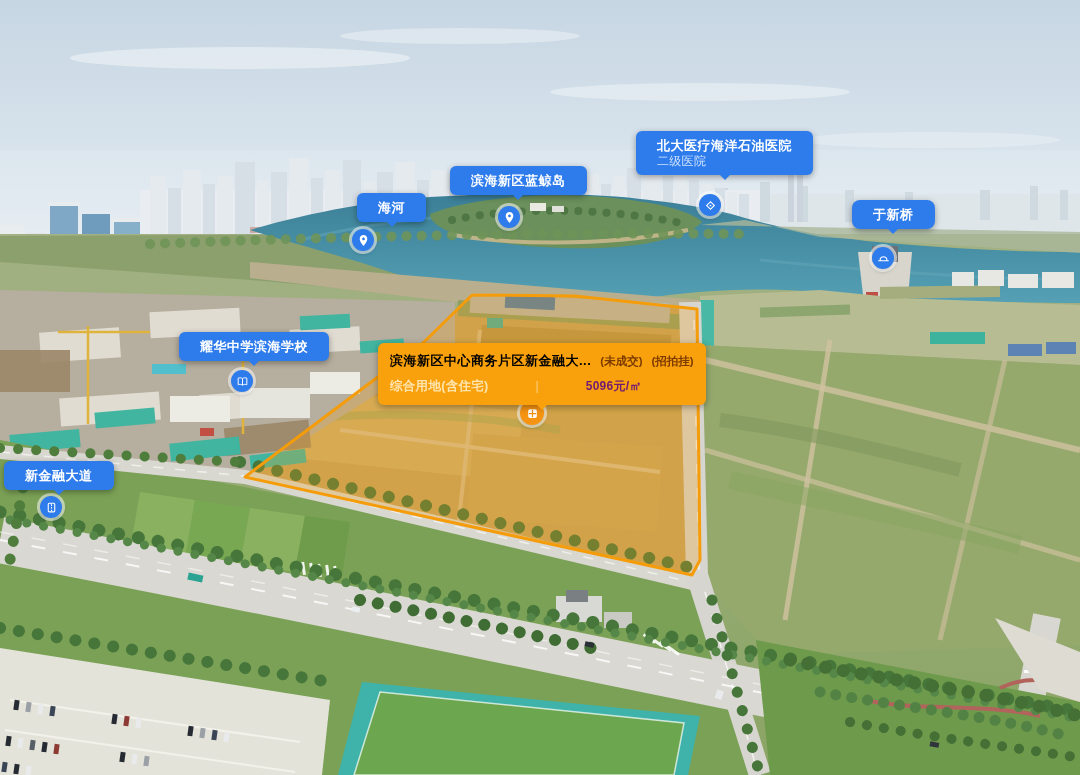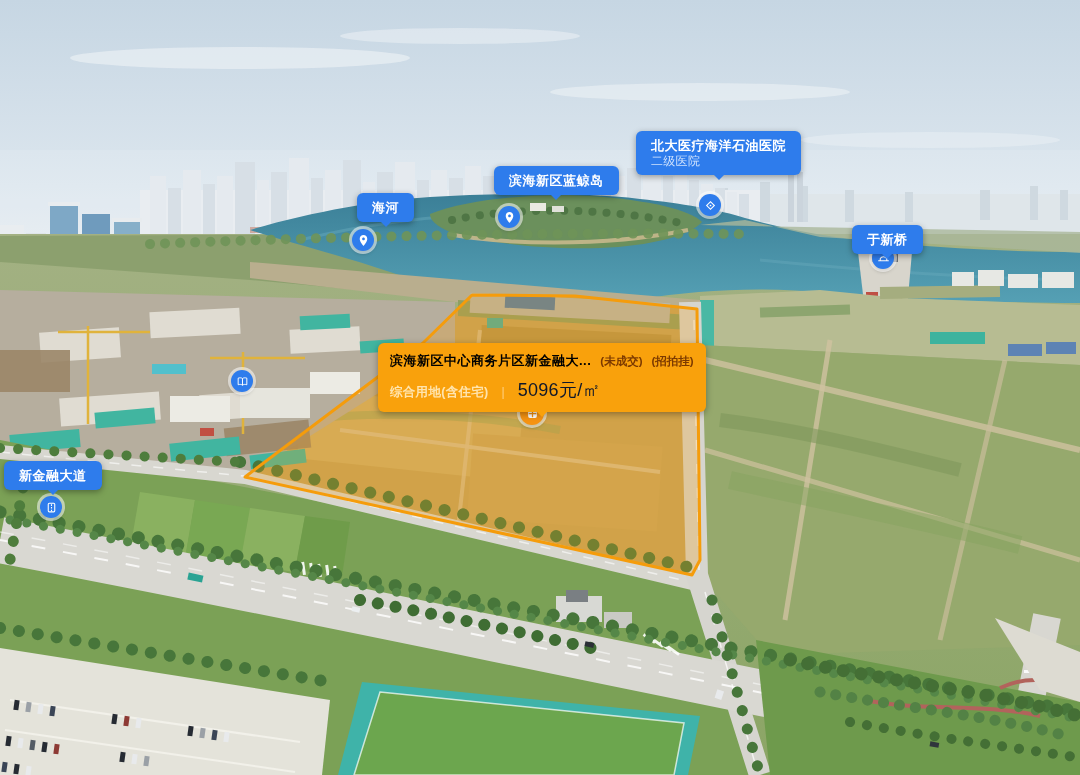--- a/index.html
+++ b/index.html
@@ -9,21 +9,21 @@
     background:#dfe8ee;
   }
   svg.bg{position:absolute;left:0;top:0;width:100%;height:100%;display:block;}
   svg.overlay{position:absolute;left:0;top:0;width:100%;height:100%;pointer-events:none;}
   svg.overlay polygon{pointer-events:auto;}
 
   
   .poi{
     position:absolute;background:#2e7cec;color:#fff;
     font-size:13px;font-weight:bold;line-height:1;
-    padding:8px 15px;border-radius:6px;white-space:nowrap;
+    padding:8px 21px;border-radius:6px;white-space:nowrap;
     box-shadow:0 2px 6px rgba(0,0,0,.35);z-index:6;
     letter-spacing:.5px;
   }
   .poi::after{
     content:"";position:absolute;left:50%;bottom:-5px;margin-left:-6px;
     border-left:6px solid transparent;border-right:6px solid transparent;
     border-top:6px solid #2e7cec;width:0;height:0;
   }
   .poi .sub{display:block;margin-top:3px;font-weight:normal;font-size:12px;color:#cfe2fd;letter-spacing:.3px;}
 
@@ -45,24 +45,24 @@
     box-shadow:0 2px 7px rgba(0,0,0,.35);min-width:283px;
   }
   .parcel-card::after{
     content:"";position:absolute;left:50%;bottom:-5px;margin-left:-6px;
     border-left:6px solid transparent;border-right:6px solid transparent;
     border-top:6px solid #f9a10c;width:0;height:0;
   }
   .pc-row1{display:flex;align-items:baseline;}
   .pc-title{font-size:13px;font-weight:bold;color:#000000;letter-spacing:.5px;}
   .pc-tag{font-size:11.5px;font-weight:bold;color:#7c3a00;margin-left:9px;text-align:right;}
-  .pc-row2{display:flex;align-items:baseline;margin-top:8px;}
+  .pc-row2{display:flex;align-items:baseline;margin-top:8px;gap:34px;}
   .pc-use{font-size:12.5px;font-weight:bold;color:#ffe4ad;letter-spacing:.3px;}
   .pc-div{font-size:12px;color:#ffd184;margin:0 13px;}
-  .pc-price{font-size:18px;font-weight:normal;color:#0f172a;letter-spacing:.3px;}
+  .pc-price{font-size:12px;font-weight:bold;color:#701a75;letter-spacing:.3px;}
 </style>
 </head>
 <body>
 
 <div class="stage">
 
   <svg class="bg" viewBox="0 0 1080 775" preserveAspectRatio="none">
     <defs>
       <linearGradient id="sky" x1="0" y1="0" x2="0" y2="1">
         <stop offset="0" stop-color="#c6d6e3"></stop>
@@ -393,49 +393,52 @@
 
   <div class="poi" style="left:357px;top:193px;">
     <span>海河</span>
   </div>
   <div class="pin" style="left:352px;top:229px;">
     <svg viewBox="0 0 24 24">
       <path d="M12 2C8.1 2 5 5.1 5 9c0 5.2 7 13 7 13s7-7.8 7-13c0-3.9-3.1-7-7-7zm0 9.5c-1.4 0-2.5-1.1-2.5-2.5S10.6 6.5 12 6.5s2.5 1.1 2.5 2.5-1.1 2.5-2.5 2.5z" fill="#fff"></path>
     </svg>
   </div>
 
-  <div class="poi" style="left:450px;top:166px;margin-left:44px;">
+  <div class="poi" style="left:450px;top:166px;">
     <span>滨海新区蓝鲸岛</span>
   </div>
   <div class="pin" style="left:498px;top:206px;">
     <svg viewBox="0 0 24 24">
       <path d="M12 2C8.1 2 5 5.1 5 9c0 5.2 7 13 7 13s7-7.8 7-13c0-3.9-3.1-7-7-7zm0 9.5c-1.4 0-2.5-1.1-2.5-2.5S10.6 6.5 12 6.5s2.5 1.1 2.5 2.5-1.1 2.5-2.5 2.5z" fill="#fff"></path>
     </svg>
   </div>
 
   <div class="poi" style="left:636px;top:131px;">
     <span>北大医疗海洋石油医院</span>
     <span class="sub">二级医院</span>
   </div>
   <div class="pin" style="left:699px;top:194px;">
     <svg viewBox="0 0 24 24">
       <rect x="7" y="7" width="10" height="10" transform="rotate(45 12 12)" fill="none" stroke="#fff" stroke-width="2"></rect>
       <circle cx="12" cy="12" r="1.6" fill="#fff"></circle>
     </svg>
   </div>
 
-  <div class="poi" style="left:852px;top:225px;">
+  <div class="poi" style="left:852px;top:200px;border-radius:8px;">
     <span>于新桥</span>
   </div>
   <div class="pin" style="left:872px;top:247px;">
     <svg viewBox="0 0 24 24">
       <path d="M3 16h18 M6 16v-4 M18 16v-4 M6 12c2.5-4.5 9.5-4.5 12 0" stroke="#fff" stroke-width="2" fill="none" stroke-linecap="round"></path>
     </svg>
   </div>
 
+  <div class="poi" style="left:179px;top:332px;">
+    <span>耀华中学滨海学校</span>
+  </div>
   <div class="pin" style="left:231px;top:370px;">
     <svg viewBox="0 0 24 24">
       <path d="M12 6.5C10 5 7 4.8 4 5.8V18c3-1 6-.8 8 .7 2-1.5 5-1.7 8-.7V5.8c-3-1-6-.8-8 .7z M12 6.5V19" stroke="#fff" stroke-width="1.8" fill="none"></path>
     </svg>
   </div>
 
   <div class="poi" style="left:4px;top:461px;">
     <span>新金融大道</span>
   </div>
   <div class="pin" style="left:40px;top:496px;">

